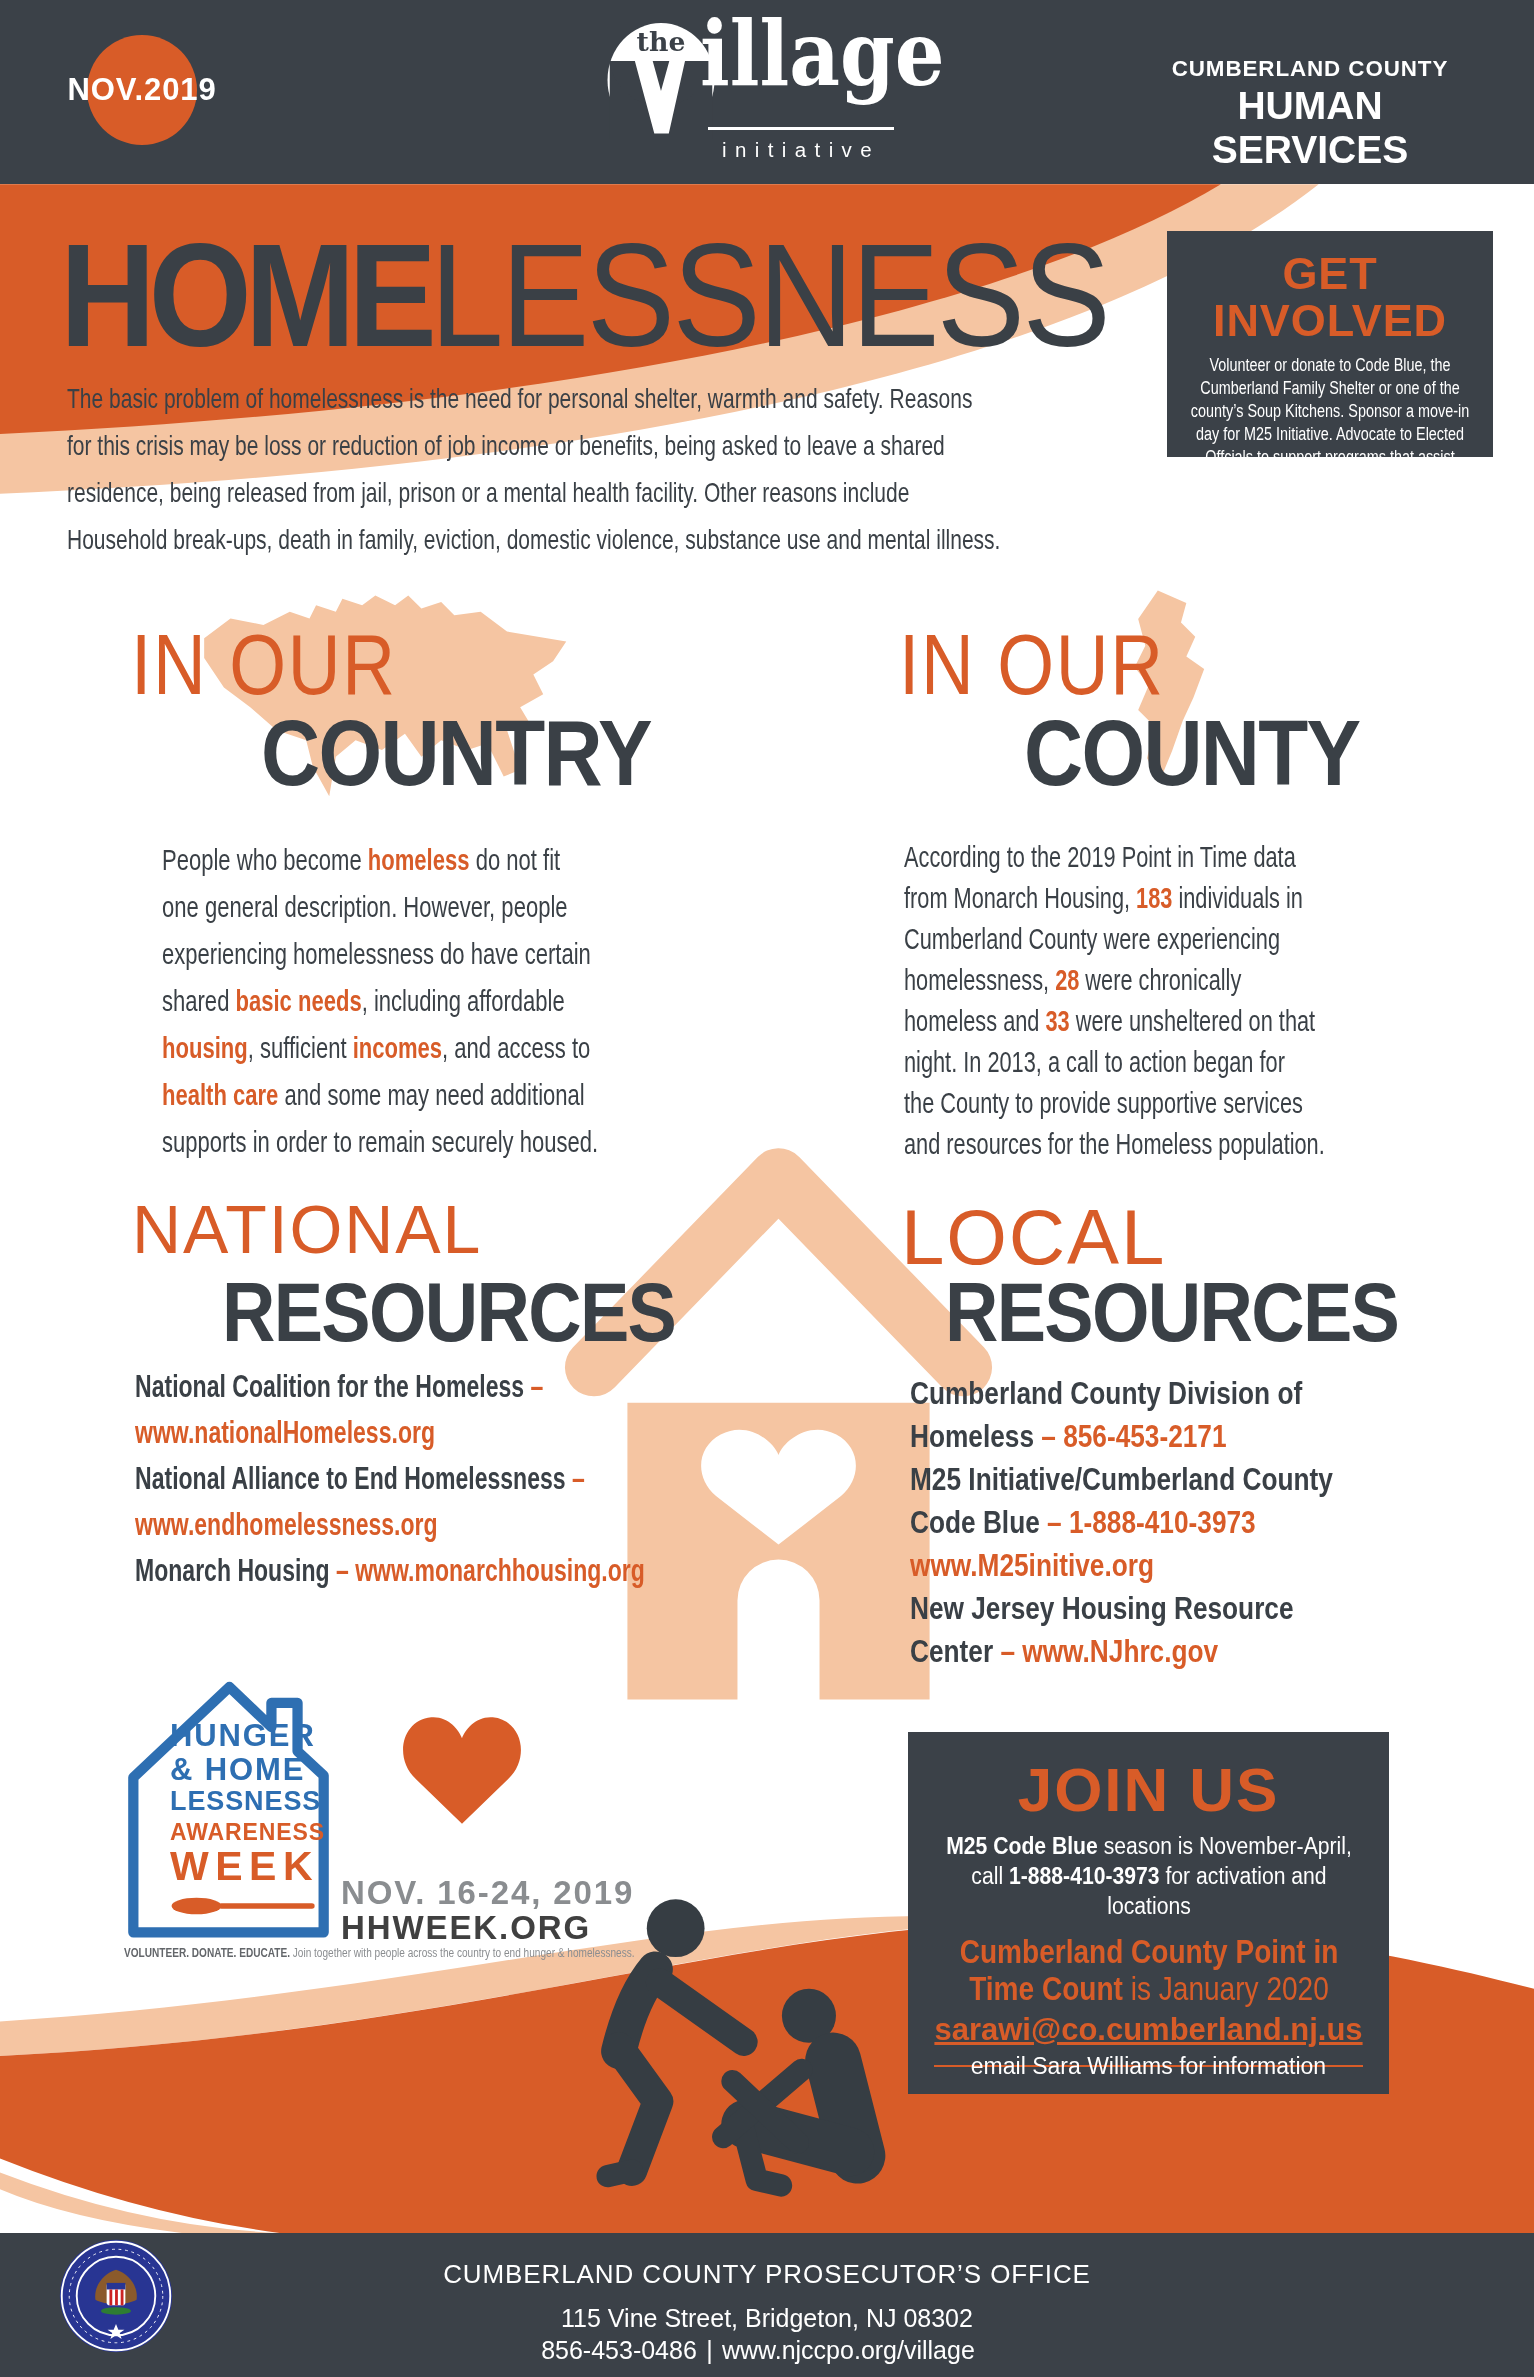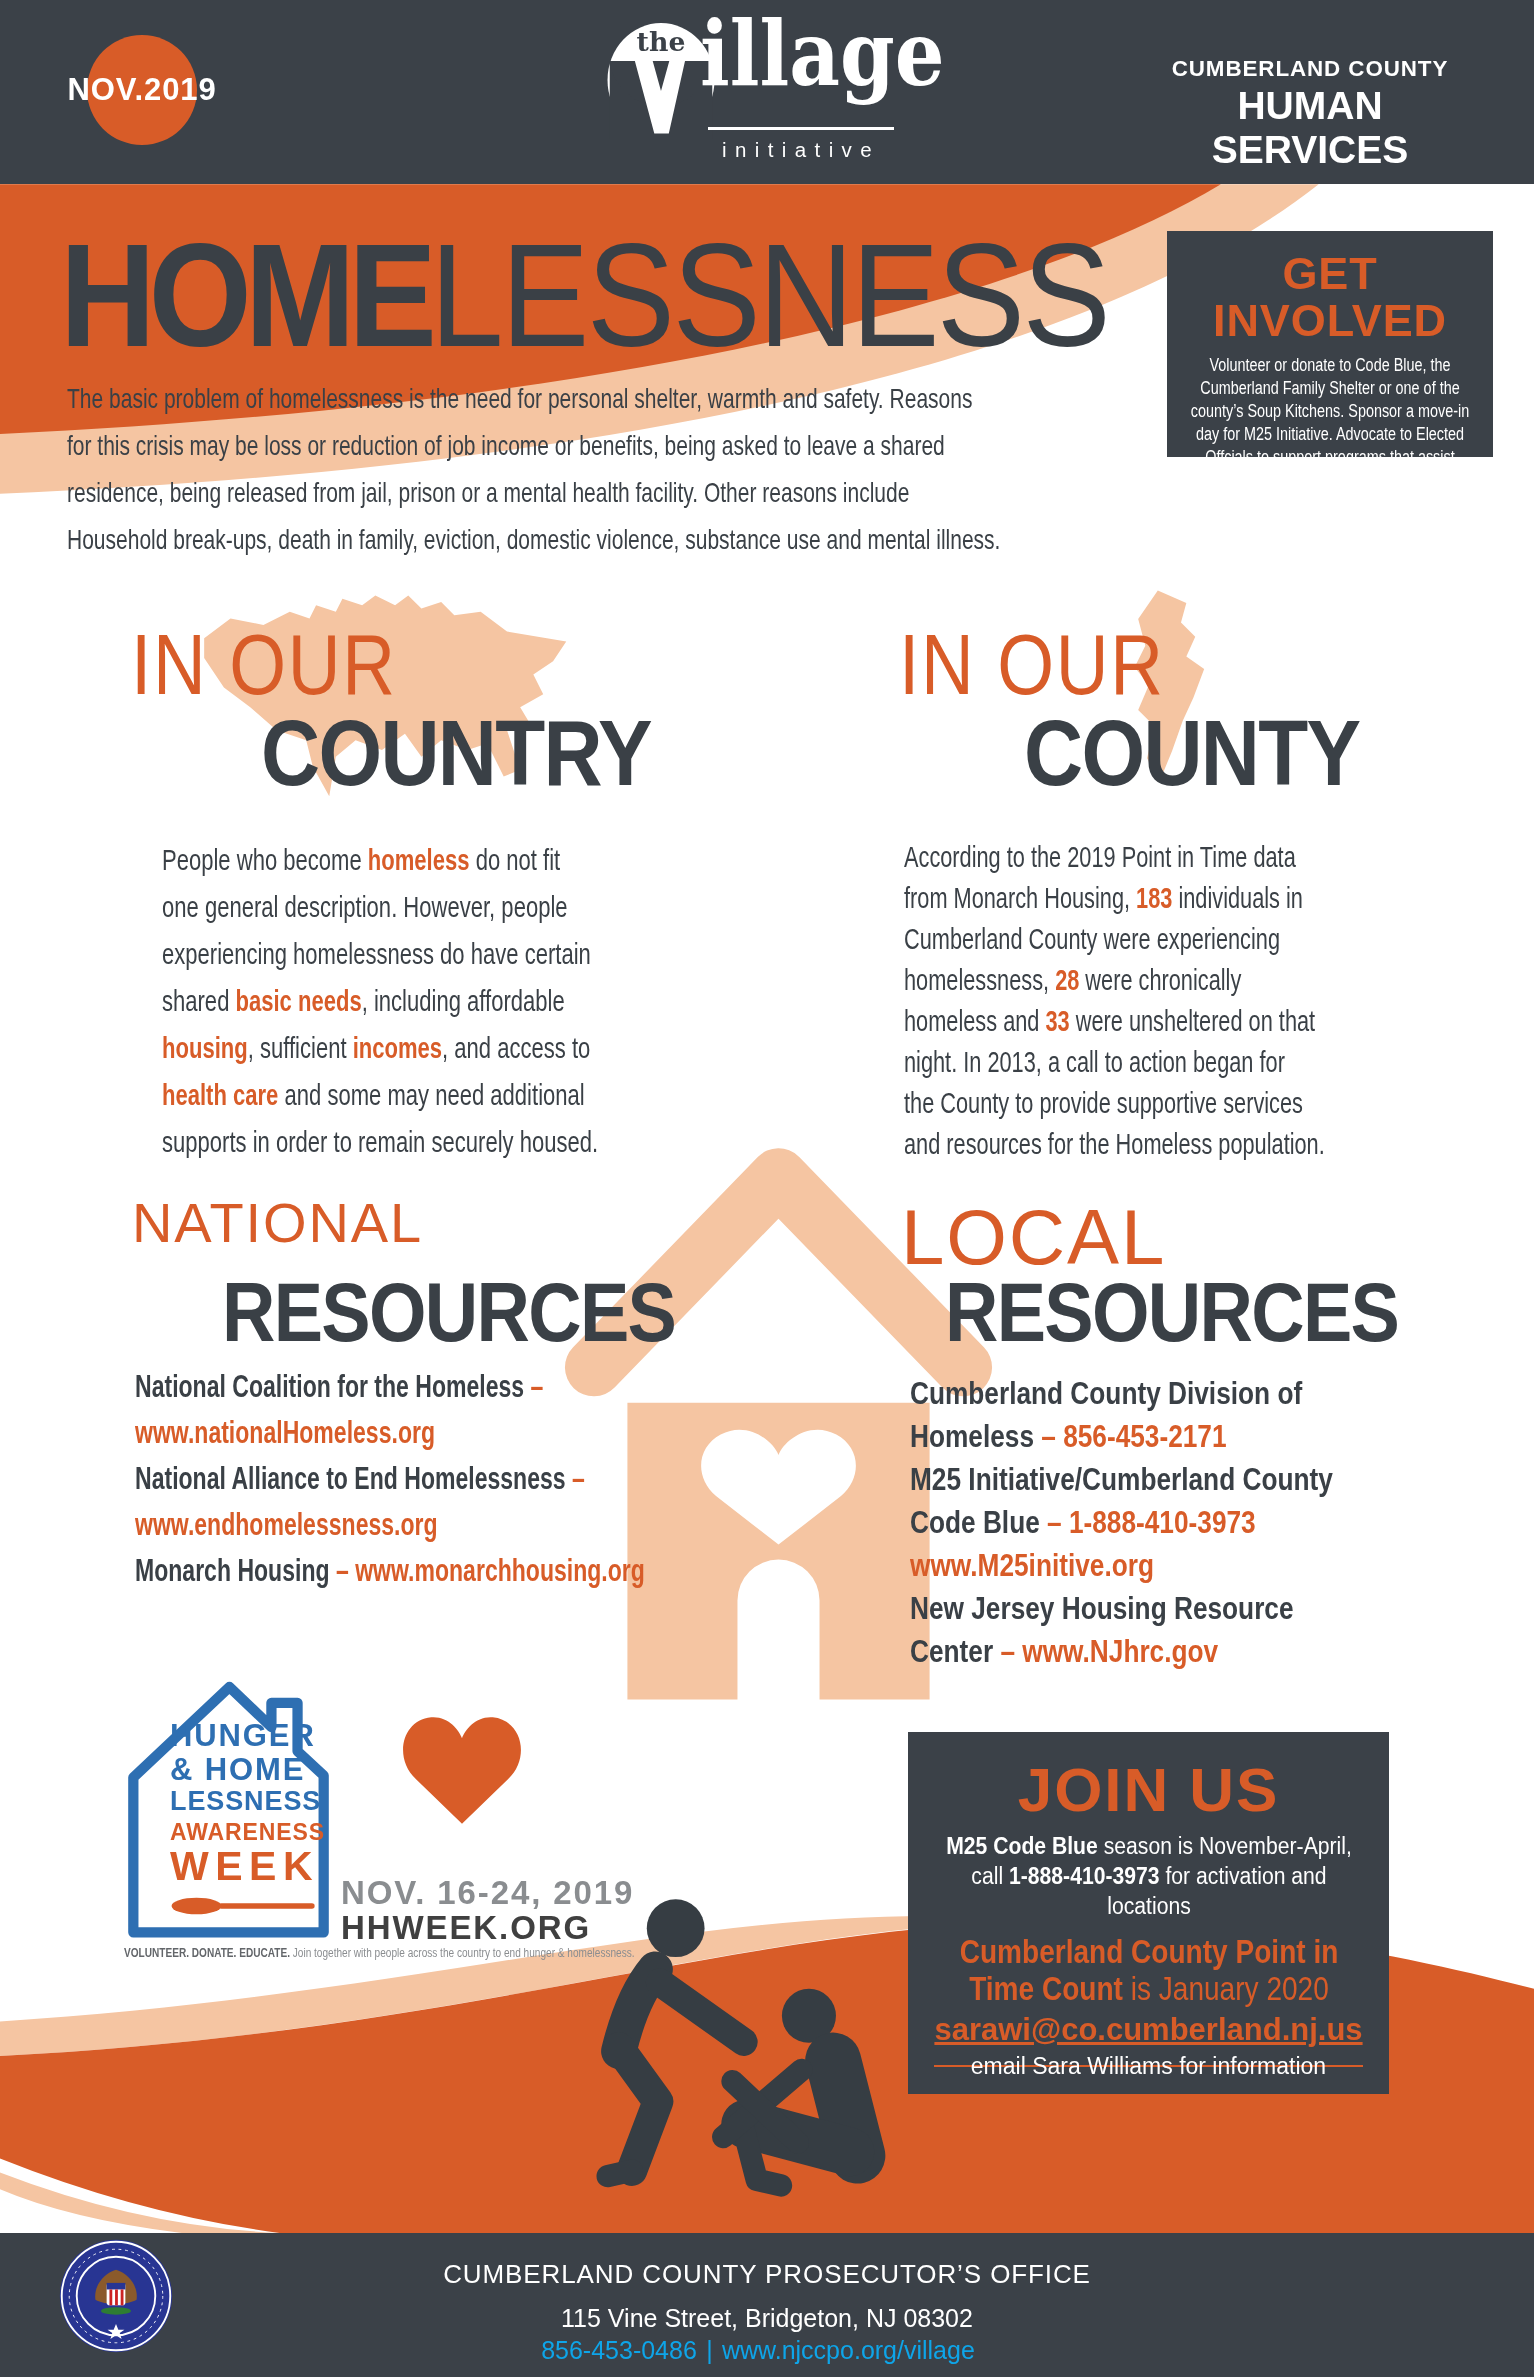--- a/index.html
+++ b/index.html
@@ -96,21 +96,21 @@
 
   
   .bottom-swoosh{left:0;top:1753px;z-index:0;}
 
   
   .footer{left:0;top:2233px;width:1534px;height:144px;background:#3B4148;z-index:3;}
   .seal{left:58px;top:4.7px;}
   .foot-title{left:0;top:26px;width:1534px;text-align:center;color:#fff;font-weight:400;
               font-size:26px;letter-spacing:0.9px;}
   .foot-addr{left:0;top:71px;width:1534px;text-align:center;color:#fff;font-size:25px;font-weight:400;}
-  .foot-line{left:0;top:103px;width:1516px;text-align:center;color:#0ea5e9;font-size:25px;font-weight:400;}
+  .foot-line{left:0;top:103px;width:1516px;text-align:center;color:#ffffff;font-size:25px;font-weight:400;}
   .foot-line .sep{padding:0 9.3px;font-weight:100;}
 </style>
 </head>
 <body>
 
 <div class="poster">
 
   <svg class="abs top-swoosh" width="1534" height="322" viewBox="0 0 1646 345">
     <path d="M0,0 H1415 C1205,165 760,300 0,332 Z" fill="#F5C5A2"></path>
     <path d="M0,0 H1310 C1120,115 700,235 0,268 Z" fill="#D85C28"></path>
@@ -184,21 +184,21 @@
 night. In 2013, a call to action began for
 the County to provide supportive services
 and resources for the Homeless population.</span></div>
 
   <svg class="abs house" width="429" height="597" viewBox="0 0 460 640">
     <polyline points="32,262 230,58 428,262" fill="none" stroke="#F5C5A2" stroke-width="62" stroke-linecap="round" stroke-linejoin="round"></polyline>
     <path d="M68,300 H392 V618 H274 V512 a44,44 0 0 0 -88,0 V618 H68 Z" fill="#F5C5A2"></path>
     <path d="M230,452 L163,400 C140,380 142,348 168,334 C196,319 224,340 230,356 C236,340 264,319 292,334 C318,348 320,380 297,400 Z" fill="#ffffff"></path>
   </svg>
 
-  <div class="abs eyebrow" style="left:132px;top:1195px;font-size:56px;transform:scaleX(1);">NATIONAL</div>
+  <div class="abs eyebrow" style="left:132px;top:1195px;font-size:68px;transform:scaleX(1);">NATIONAL</div>
   <div class="abs sec-title" style="left:222px;top:1270px;font-size:84px;">RESOURCES</div>
   <div class="abs res-list nat-list"><span>National Coalition for the Homeless </span><span class="hl">–
 www.nationalHomeless.org</span><span>
 National Alliance to End Homelessness </span><span class="hl">–
 www.endhomelessness.org</span><span>
 Monarch Housing </span><span class="hl">– www.monarchhousing.org</span></div>
 
   <div class="abs eyebrow" style="left:901px;top:1198px;font-size:78px;transform:scaleX(1);">LOCAL</div>
   <div class="abs sec-title" style="left:945px;top:1270px;font-size:84px;">RESOURCES</div>
   <div class="abs res-list loc-list"><span>Cumberland County Division of

